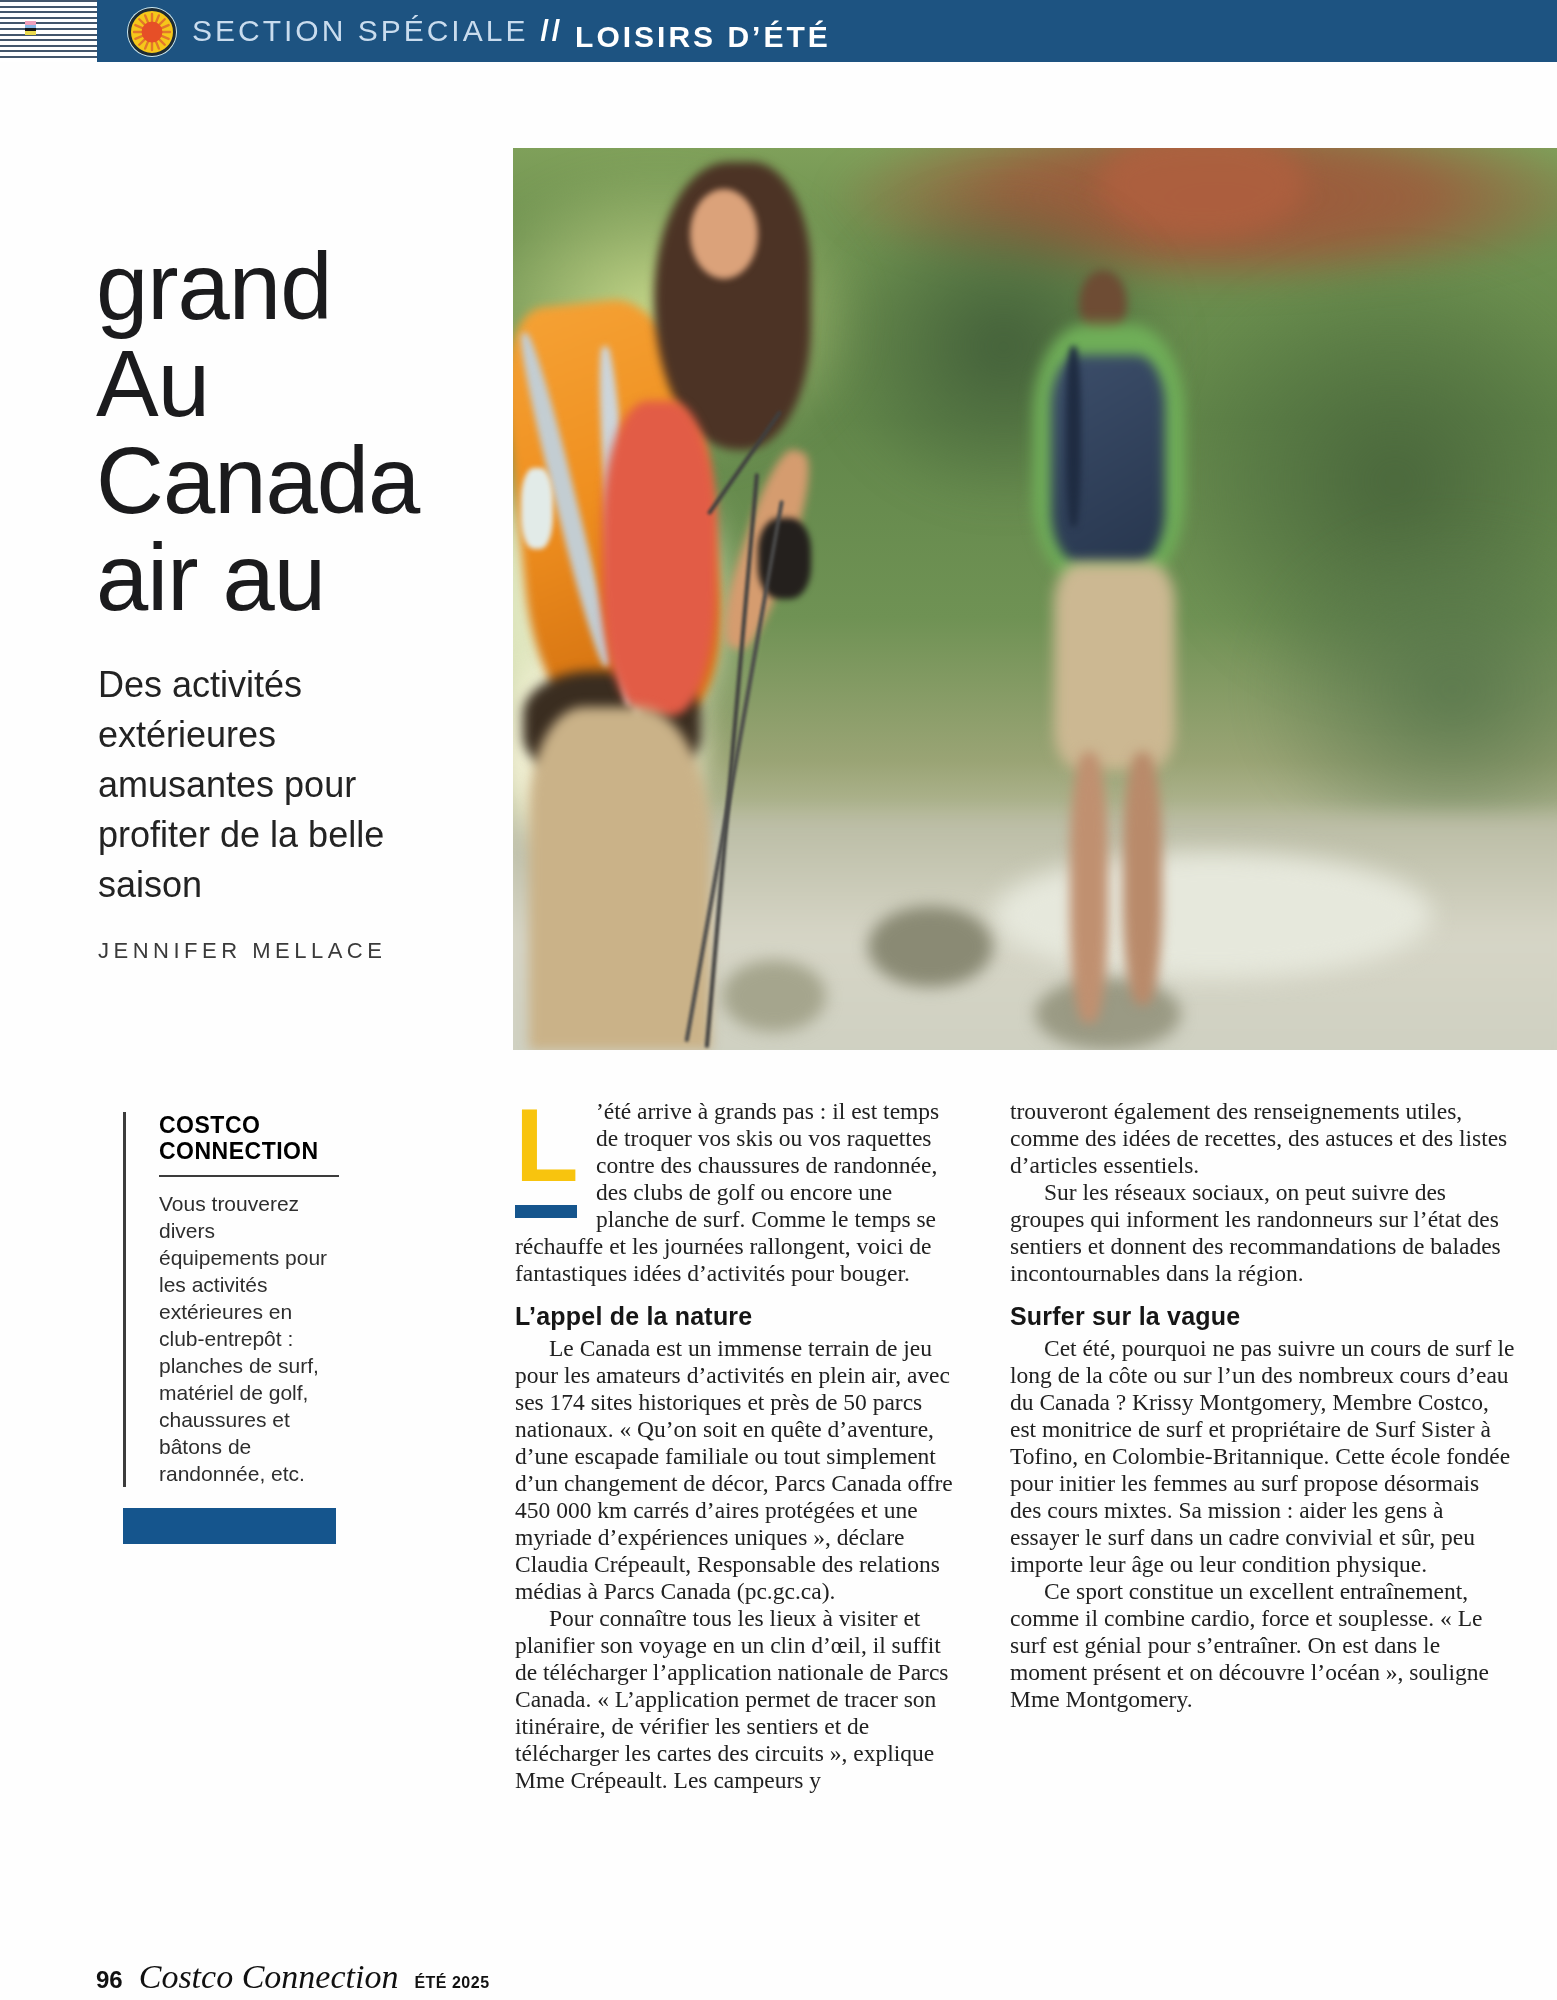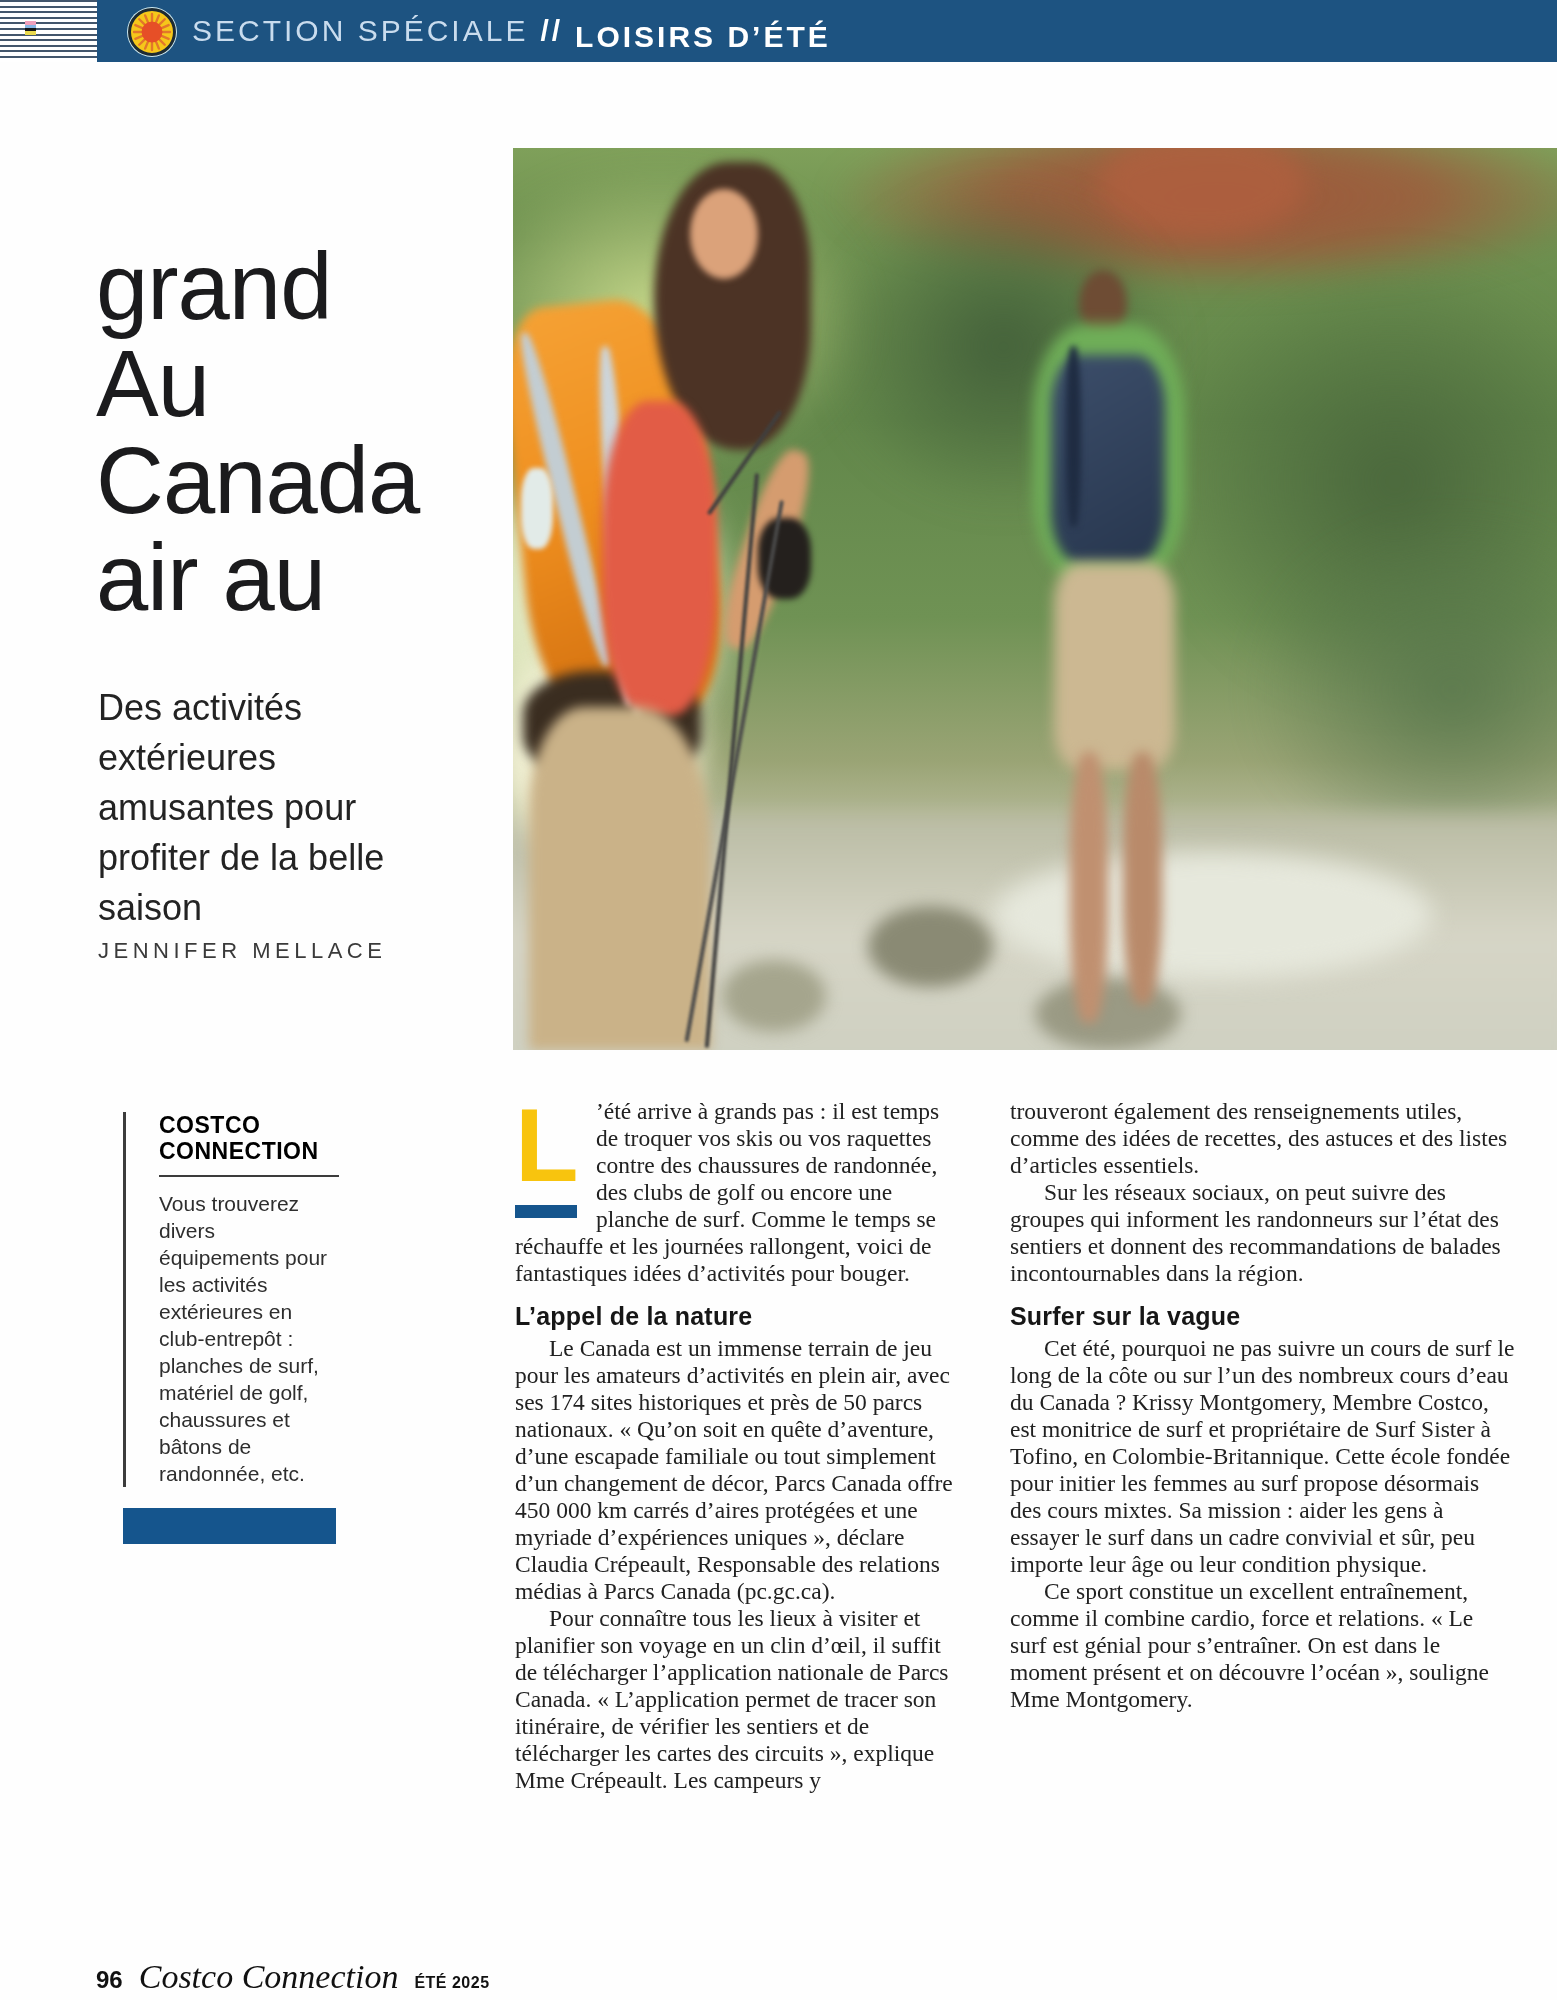--- a/index.html
+++ b/index.html
@@ -57,21 +57,21 @@
   .m-shirt{left:49.8%;top:19.5%;width:14.6%;height:29%;background:#6fae58;border-radius:35%;filter:blur(7px);}
   .m-pack{left:51.5%;top:23%;width:11%;height:23%;background:linear-gradient(150deg,#3c4e6a,#27364e);border-radius:25%;filter:blur(6px);}
   .m-strap{left:53%;top:22%;width:1.4%;height:20%;background:#1f2c42;filter:blur(3px);border-radius:40%;}
   .m-shorts{left:51.8%;top:46%;width:11.6%;height:23%;background:#ccb892;border-radius:20%;filter:blur(7px);}
   .m-leg1{left:53.4%;top:67%;width:3.6%;height:30%;background:#c09070;filter:blur(6px);border-radius:40%;}
   .m-leg2{left:58.4%;top:67%;width:3.8%;height:28%;background:#b98a6a;filter:blur(6px);border-radius:40%;}
 
   
   .title{position:absolute;left:96px;top:238px;font-size:94px;line-height:97px;font-weight:300;
     color:#1b1b1d;letter-spacing:-1px;}
-  .subtitle{position:absolute;left:98px;top:683px;width:350px;font-size:36px;line-height:50px;
+  .subtitle{position:absolute;left:98px;top:660px;width:350px;font-size:36px;line-height:50px;
     color:#232323;font-weight:400;}
   .author{position:absolute;left:98px;top:938px;font-size:22px;letter-spacing:4.5px;color:#3a3a3a;}
 
   
   .sidebar{position:absolute;left:123px;top:1112px;width:216px;border-left:3px solid #3c3c3c;
     padding-left:33px;box-sizing:border-box;}
   .sidebar-heading{color:#000000;font-weight:800;font-size:23px;line-height:26px;letter-spacing:0.5px;}
   .sidebar-rule{width:180px;height:2px;background:#3c3c3c;margin:11px 0 13px;}
   .sidebar-body{width:180px;font-size:21px;line-height:27px;color:#2e2e2e;}
   .sidebar-bar{position:absolute;left:123px;top:1508px;width:213px;height:36px;background:#15558d;}
@@ -206,21 +206,21 @@
       </p>
       <h3 class="bodyheading">L’appel de la nature</h3>
       <p class="indent">Le Canada est un immense terrain de jeu pour les amateurs d’activités en plein air, avec ses 174 sites historiques et près de 50 parcs nationaux. « Qu’on soit en quête d’aventure, d’une escapade familiale ou tout simplement d’un changement de décor, Parcs Canada offre 450 000 km carrés d’aires protégées et une myriade d’expériences uniques », déclare Claudia Crépeault, Responsable des relations médias à Parcs Canada (pc.gc.ca).</p>
       <p class="indent">Pour connaître tous les lieux à visiter et planifier son voyage en un clin d’œil, il suffit de télécharger l’application nationale de Parcs Canada. « L’application permet de tracer son itinéraire, de vérifier les sentiers et de télécharger les cartes des circuits », explique Mme Crépeault. Les campeurs y</p>
     </div>
     <div class="col-right">
       <p>trouveront également des renseignements utiles, comme des idées de recettes, des astuces et des listes d’articles essentiels.</p>
       <p class="indent">Sur les réseaux sociaux, on peut suivre des groupes qui informent les randonneurs sur l’état des sentiers et donnent des recommandations de balades incontournables dans la région.</p>
       <h3 class="bodyheading">Surfer sur la vague</h3>
       <p class="indent">Cet été, pourquoi ne pas suivre un cours de surf le long de la côte ou sur l’un des nombreux cours d’eau du Canada ? Krissy Montgomery, Membre Costco, est monitrice de surf et propriétaire de Surf Sister à Tofino, en Colombie-Britannique. Cette école fondée pour initier les femmes au surf propose désormais des cours mixtes. Sa mission : aider les gens à essayer le surf dans un cadre convivial et sûr, peu importe leur âge ou leur condition physique.</p>
-      <p class="indent">Ce sport constitue un excellent entraînement, comme il combine cardio, force et relations. « Le surf est génial pour s’entraîner. On est dans le moment présent et on découvre l’océan », souligne Mme Montgomery.</p>
+      <p class="indent">Ce sport constitue un excellent entraînement, comme il combine cardio, force et souplesse. « Le surf est génial pour s’entraîner. On est dans le moment présent et on découvre l’océan », souligne Mme Montgomery.</p>
     </div>
   </div>
 
   <footer class="footer">
     <span class="footer-page">96</span>
     <span class="footer-mag">Costco Connection</span>
     <span class="footer-issue">ÉTÉ 2025</span>
   </footer>
 
 </div>

